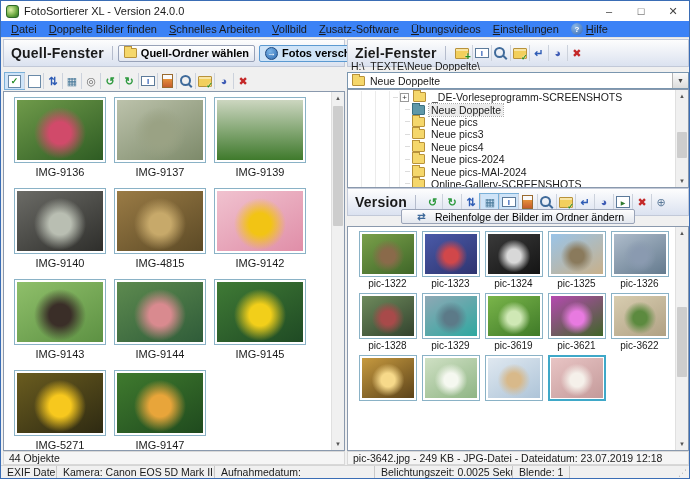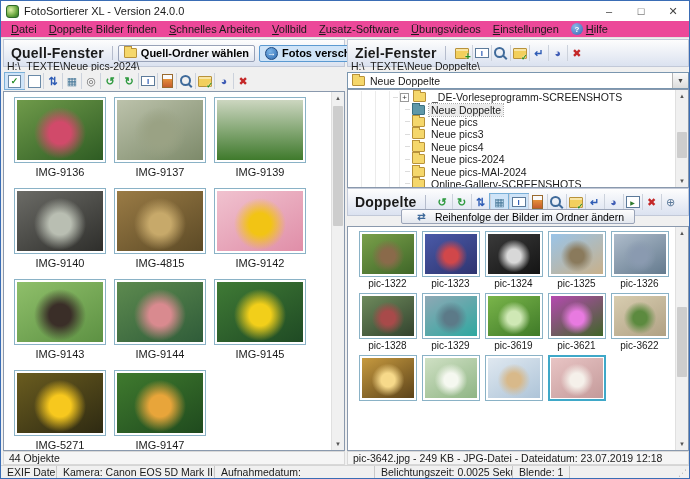--- a/index.html
+++ b/index.html
@@ -9,21 +9,21 @@
     border:1px solid #3a6db5; font-family:"Liberation Sans",sans-serif;
     overflow:hidden; color:#1a1a1a;
   }
   
   .titlebar{position:absolute;left:0;top:0;right:0;height:20px;background:#fff;display:flex;align-items:center;padding-left:5px;}
   .app-icon{width:13px;height:13px;border-radius:3px;background:radial-gradient(circle at 35% 35%, #dff0a8, #6aa83f 60%, #2e6b28);border:1px solid #2e6b28;margin-right:5px;flex:0 0 auto;}
   .tb-title{font-size:11px;color:#1a1a1a;flex:1;}
   .tb-ctls{display:flex;height:100%;}
   .tb-ctl{width:32px;height:100%;display:flex;align-items:center;justify-content:center;font-size:11px;color:#444;}
   
-  .menubar{position:absolute;left:0;top:20px;right:0;height:17px;background:#ec4899;border-bottom:1px solid #e2e2e2;display:flex;align-items:flex-start;padding-left:4px;font-size:11px;}
+  .menubar{position:absolute;left:0;top:20px;right:0;height:17px;background:#3b82f6;border-bottom:1px solid #e2e2e2;display:flex;align-items:flex-start;padding-left:4px;font-size:11px;}
   .menu-item{padding:0 6px;height:100%;display:flex;align-items:center;gap:3px;white-space:nowrap;}
   .menu-item u{text-decoration:underline;}
   
   .panel{position:absolute;top:38px;bottom:13px;}
   .panel.left{left:2px;width:342px;}
   .panel.right{left:346px;width:342px;}
   .hdr{position:absolute;left:0;right:0;height:28px;background:linear-gradient(#fdfdfd,#dbe2f0);border:1px solid #c2c9d8;display:flex;align-items:center;padding:0 4px;gap:3px;}
   .hdr-title{font-size:14px;font-weight:bold;letter-spacing:.2px;padding:0 3px;white-space:nowrap;}
   .hsep{width:1px;height:14px;background:#b5bccc;margin:0 2px;flex:0 0 auto;}
   .hdr-btn{display:inline-flex;align-items:center;gap:4px;height:17px;padding:0 5px;background:linear-gradient(#ffffff,#e3e7f0);border:1px solid #98a2b8;border-radius:2px;font-size:11px;font-weight:bold;white-space:nowrap;}
@@ -165,21 +165,20 @@
             <span>Quell-Ordner wählen</span>
           </button>
           <button class="hdr-btn hl">
             <span class="tbicon icon-move-arrow"></span>
             <span>Fotos verschieben</span>
           </button>
         </span>
       <span class="hsep"></span>
       <span class="help-q">?</span>
     </div>
-    <div class="pathrow">H:\_TEXTE\Neue pics-2024\</div>
     <div class="toolbar" style="position:absolute;left:0;right:40px;top:32px;height:20px;">
         <span class="tbicon icon-checkbox-checked pressed"></span>
         <span class="tbicon icon-checkbox-empty"></span>
         <span class="tbicon icon-sort-arrows"></span>
         <span class="tbicon icon-thumbnails-grid"></span>
         <span class="tbicon icon-spiral"></span>
         <span class="tbicon icon-rotate-left"></span>
         <span class="tbicon icon-rotate-right"></span>
         <span class="tbicon icon-rename"></span>
         <span class="tbicon icon-image-file"></span>
@@ -323,21 +322,21 @@
           </div>
         </div>
       <div class="vscroll">
         <div class="sb-btn up">▲</div>
         <div class="sb-thumb" style="top:42px;height:26px;"></div>
         <div class="sb-btn down">▼</div>
       </div>
     </div>
 
     <div class="hdr" style="top:149px;">
-      <span class="hdr-title">Doppelte</span>
+      <span class="hdr-title">Version</span>
       <span class="hsep"></span>
       <span class="toolbar">
           <span class="tbicon icon-rotate-left"></span>
           <span class="tbicon icon-rotate-right"></span>
           <span class="tbicon icon-sort-arrows"></span>
           <span class="tbicon icon-thumbnails-grid pressed"></span>
           <span class="tbicon icon-rename pressed"></span>
           <span class="tbicon icon-image-file"></span>
           <span class="tbicon icon-magnifier"></span>
           <span class="tbicon icon-folder-check"></span>

